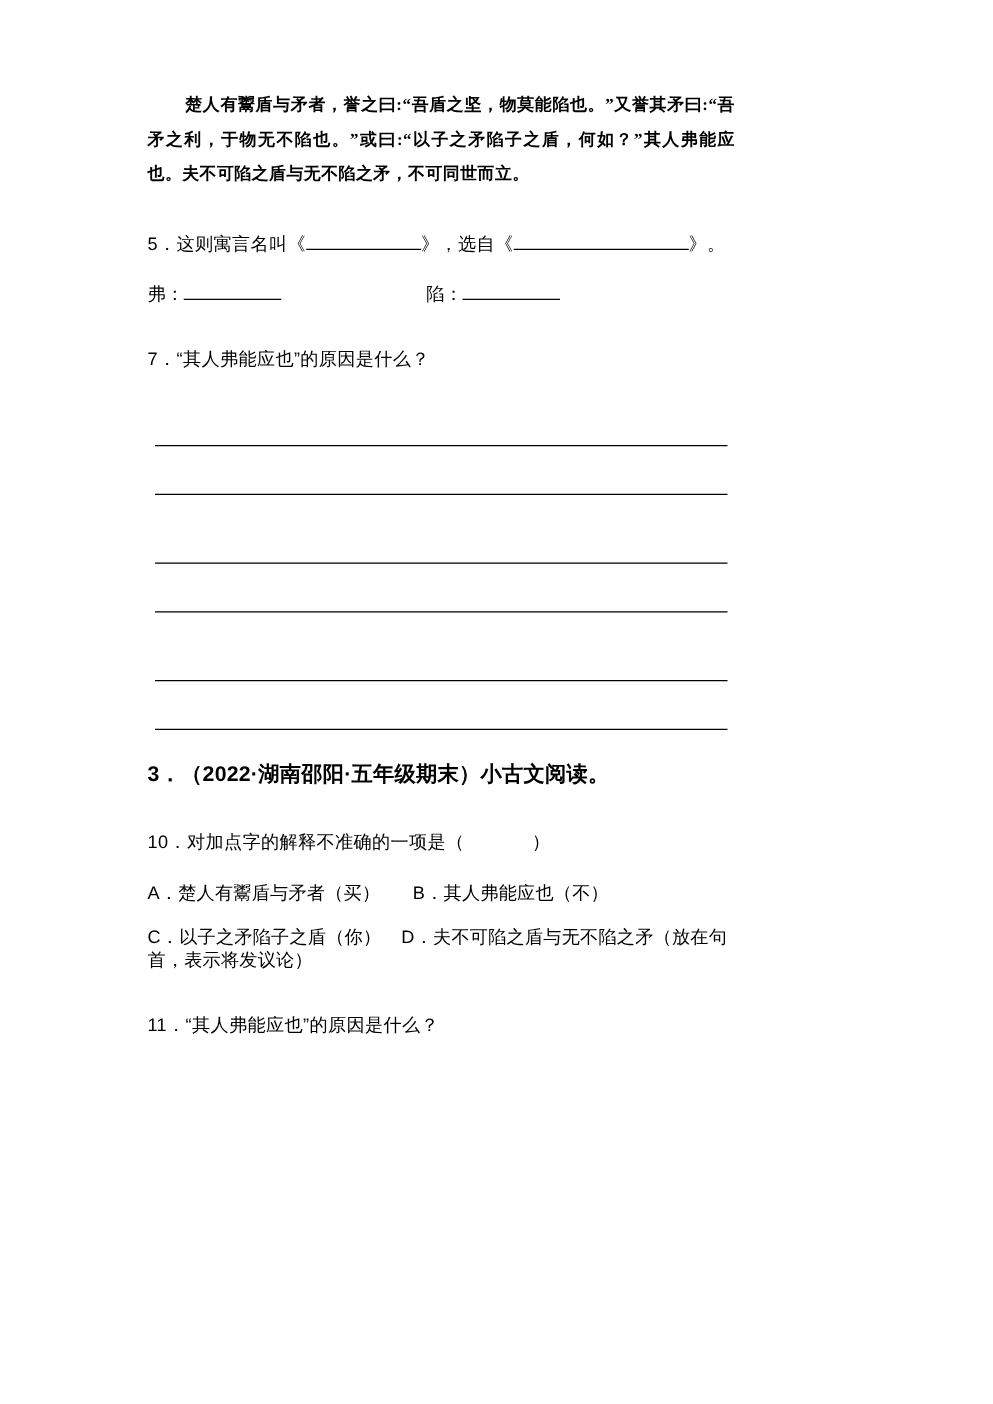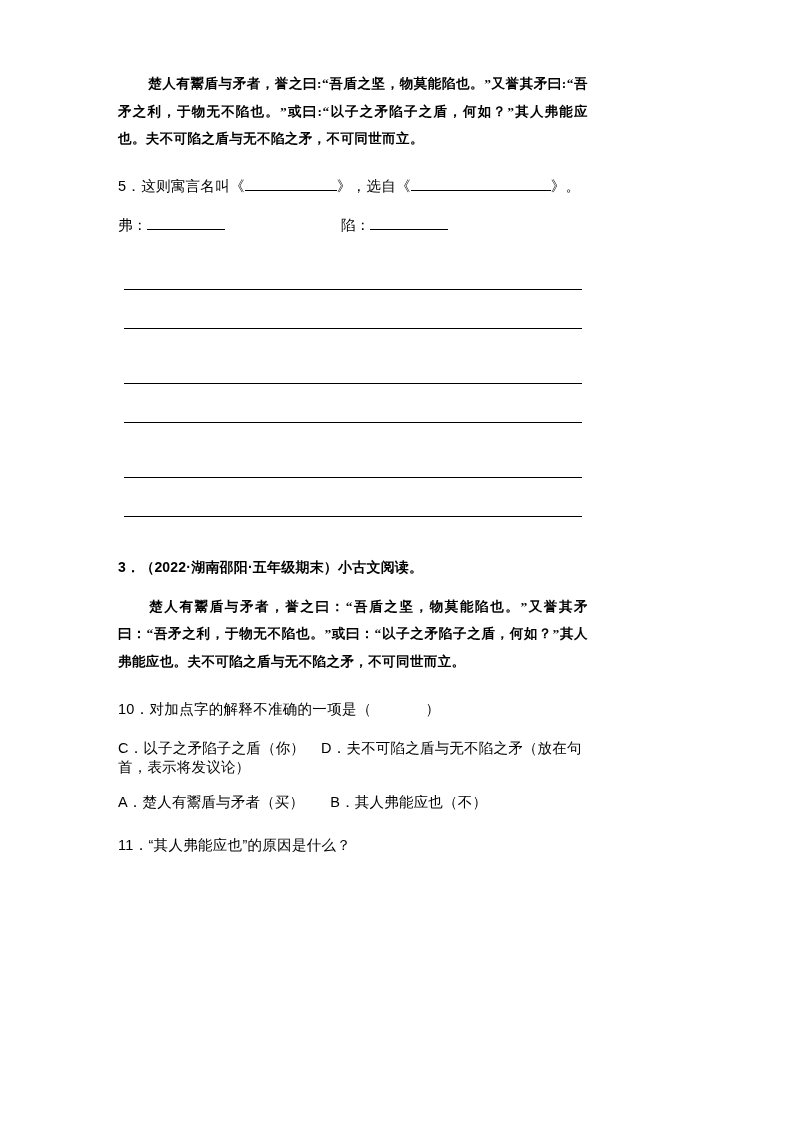--- a/index.html
+++ b/index.html
@@ -30,21 +30,21 @@
     letter-spacing: 0.4px;
     font-weight: 600;
   }
   .classical .indent {
     display: inline-block;
     width: 30px;
   }
   .q {
     font-size: 14.5px;
     line-height: 1.9;
-    margin-top: 20px;
+    margin-top: 30px;
     letter-spacing: 0.3px;
   }
   .blank-inline {
     display: inline-block;
     border-bottom: 1px solid #000;
     vertical-align: baseline;
   }
   .answer-lines {
     margin-top: 16px;
   }
@@ -66,22 +66,22 @@
   }
   .fill-item .lbl { white-space: pre; }
   .fill-item .ln {
     display: inline-block;
     border-bottom: 1px solid #000;
     width: 78px;
     height: 14px;
   }
   .gap1 { width: 116px; }
   .section-head {
-    margin-top: 42px;
-    font-size: 14px;
+    margin-top: 24px;
+    font-size: 17px;
     font-weight: bold;
     letter-spacing: 0.2px;
   }
   .section-head .num { font-weight: bold; }
   .choice-row {
     margin-top: 16px;
     font-size: 14.5px;
     letter-spacing: 0.2px;
   }
   .paren-blank {
@@ -109,50 +109,50 @@
       <span class="lbl">弗：</span>
         <span class="ln"></span>
     </span>
     <span class="gap1"></span>
     <span class="fill-item">
       <span class="lbl">陷：</span>
         <span class="ln"></span>
     </span>
   </div>
 
+  <div class="q">
+    <span>7．</span><span>“其人弗能应也”的原因是什么？</span>
+  </div>
   <div class="answer-lines">
     <div class="answer-line"></div>
     <div class="answer-line"></div>
   </div>
 
   <div class="answer-lines">
     <div class="answer-line"></div>
     <div class="answer-line"></div>
   </div>
 
   <div class="answer-lines">
     <div class="answer-line"></div>
     <div class="answer-line"></div>
   </div>
 
   <div class="section-head">
     <span class="num">3．</span><span>（2022·湖南邵阳·五年级期末）小古文阅读。</span>
   </div>
 
-  <div class="classical" style="margin-top:16px;">
-    <span class="indent"></span><span>楚人有鬻盾与矛者，誉之曰：“吾盾之坚，物莫能陷也。”又誉其矛曰：“吾矛之利，于物无不陷也。”或曰：“以子之矛陷子之盾，何如？”其人弗能应也。夫不可陷之盾与无不陷之矛，不可同世而立。</span>
-  </div>
 
   <div class="q">
     <span>10．</span><span>对加点字的解释不准确的一项是（</span><span class="paren-blank"></span><span>）</span>
   </div>
   <div class="choice-row">
-    <span>C．以子之矛陷子之盾（你）</span><span class="sp-md"></span><span>D．夫不可陷之盾与无不陷之矛（放在句首，表示将发议论）</span>
+    <span>A．楚人有鬻盾与矛者（买）</span><span class="sp-lg"></span><span>B．其人弗能应也（不）</span>
   </div>
   <div class="choice-row">
-    <span>A．楚人有鬻盾与矛者（买）</span><span class="sp-lg"></span><span>B．其人弗能应也（不）</span>
+    <span>C．以子之矛陷子之盾（你）</span><span class="sp-md"></span><span>D．夫不可陷之盾与无不陷之矛（放在句首，表示将发议论）</span>
   </div>
 
   <div class="q">
     <span>11．</span><span>“其人弗能应也”的原因是什么？</span>
   </div>
 
 </div>
 
 </body></html>

